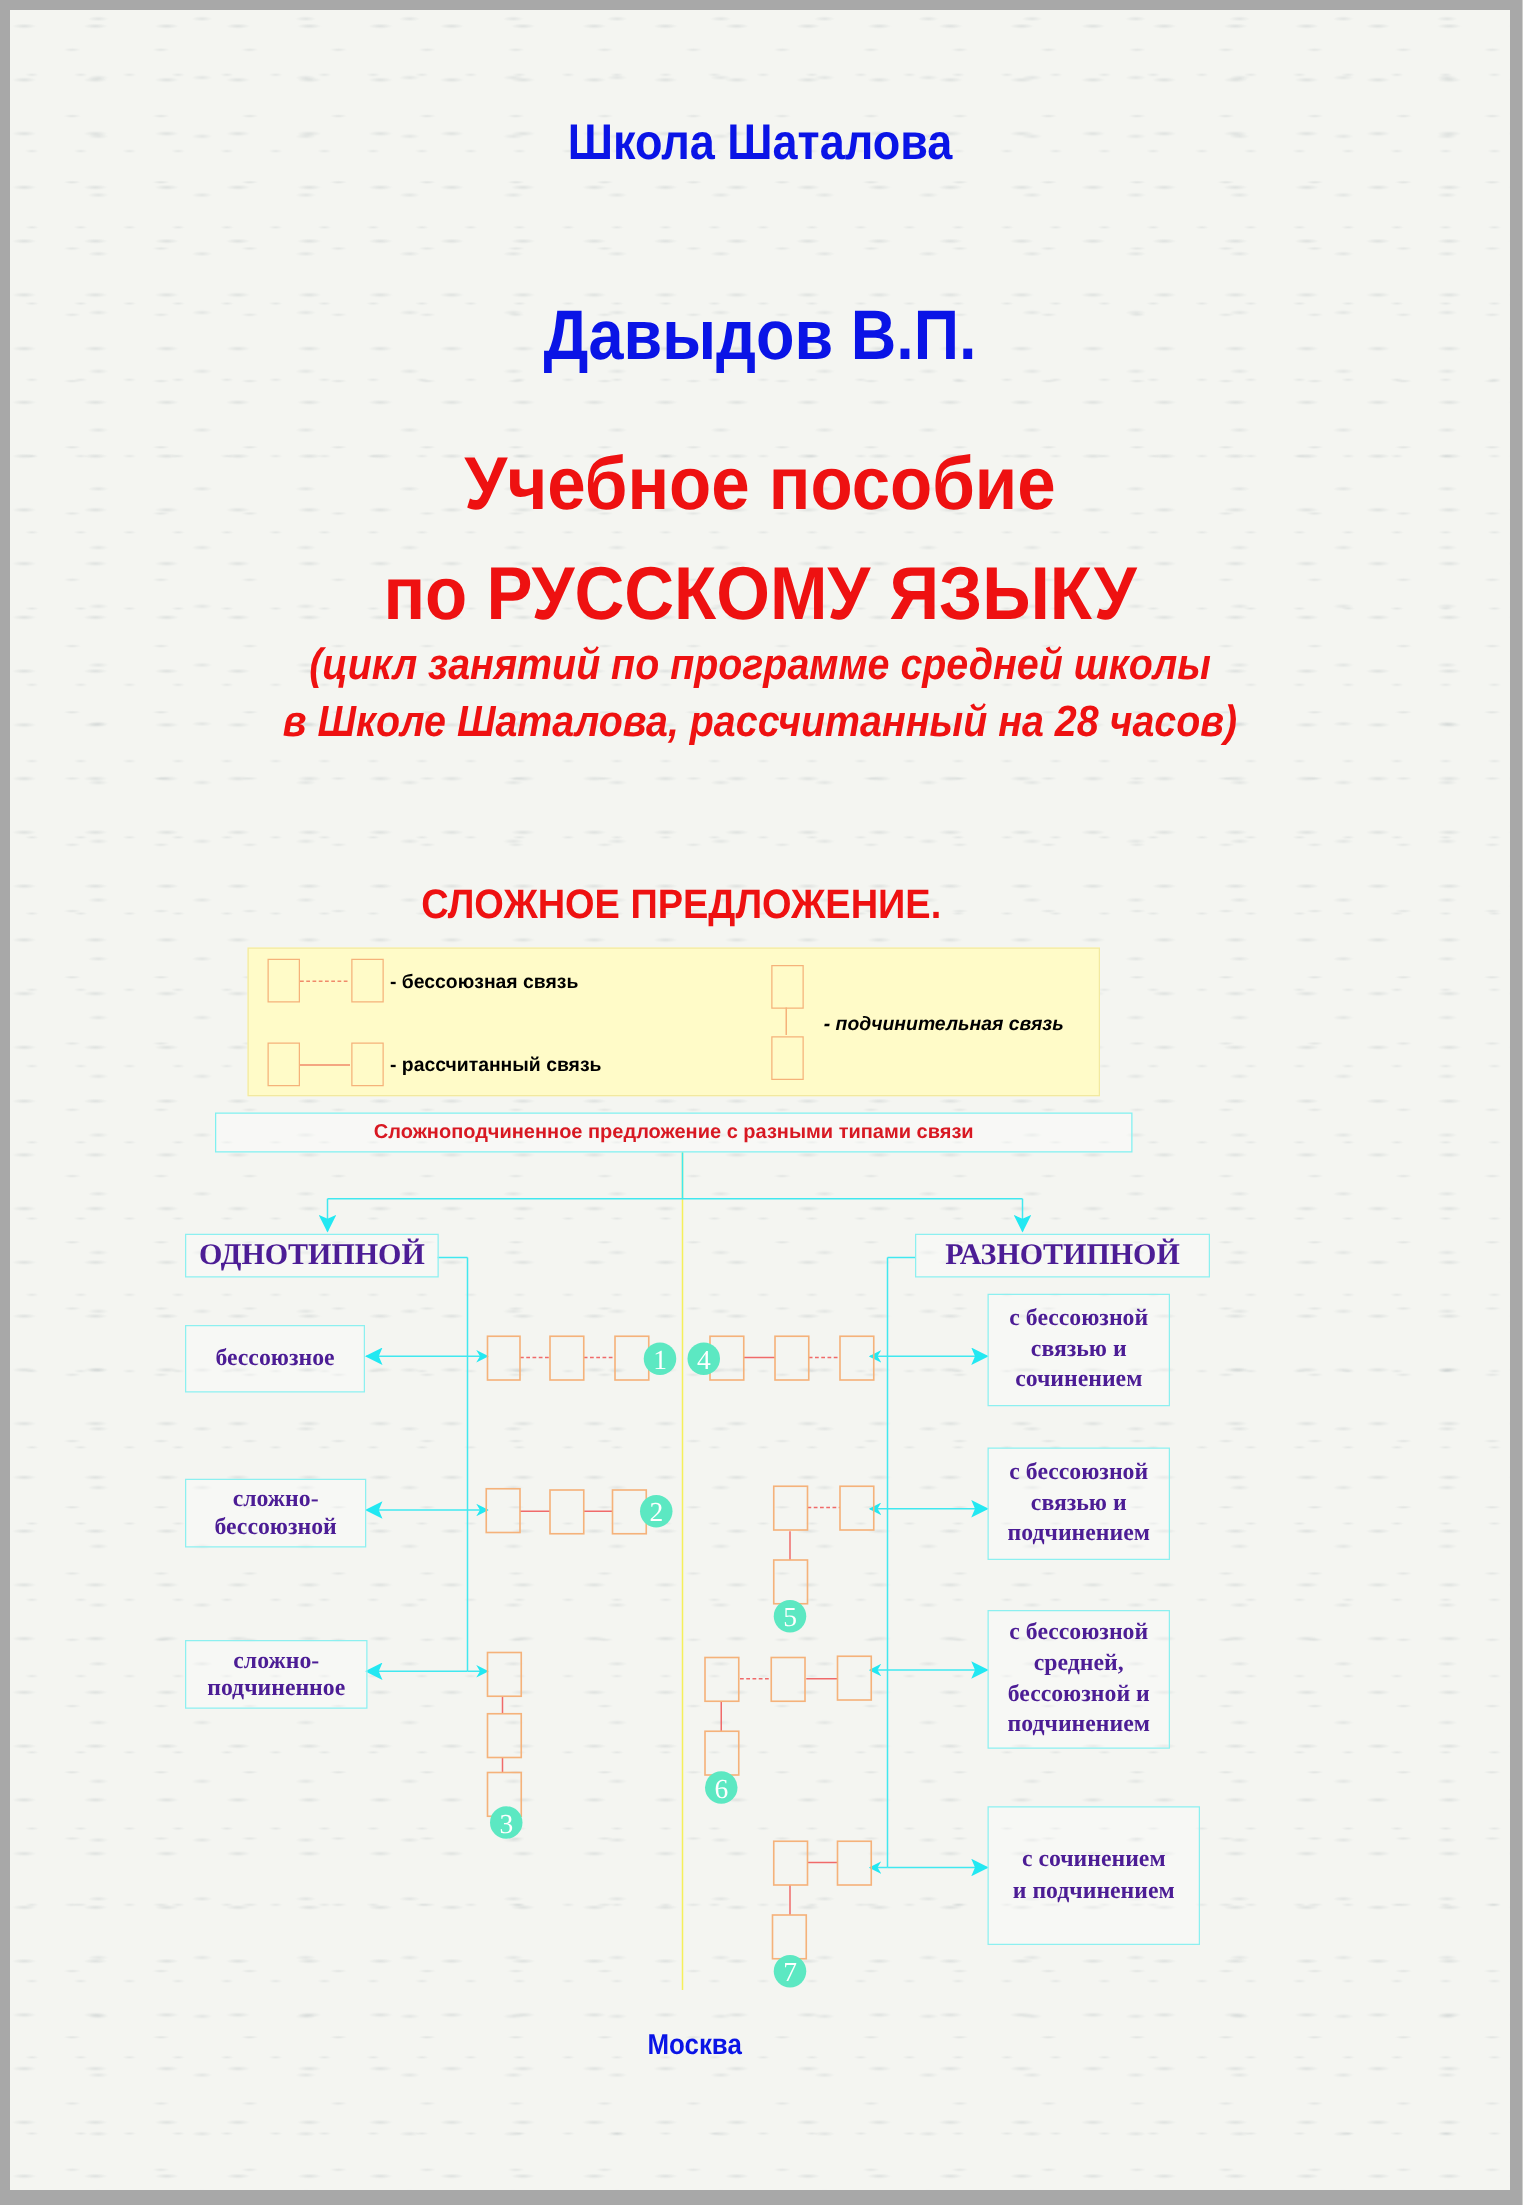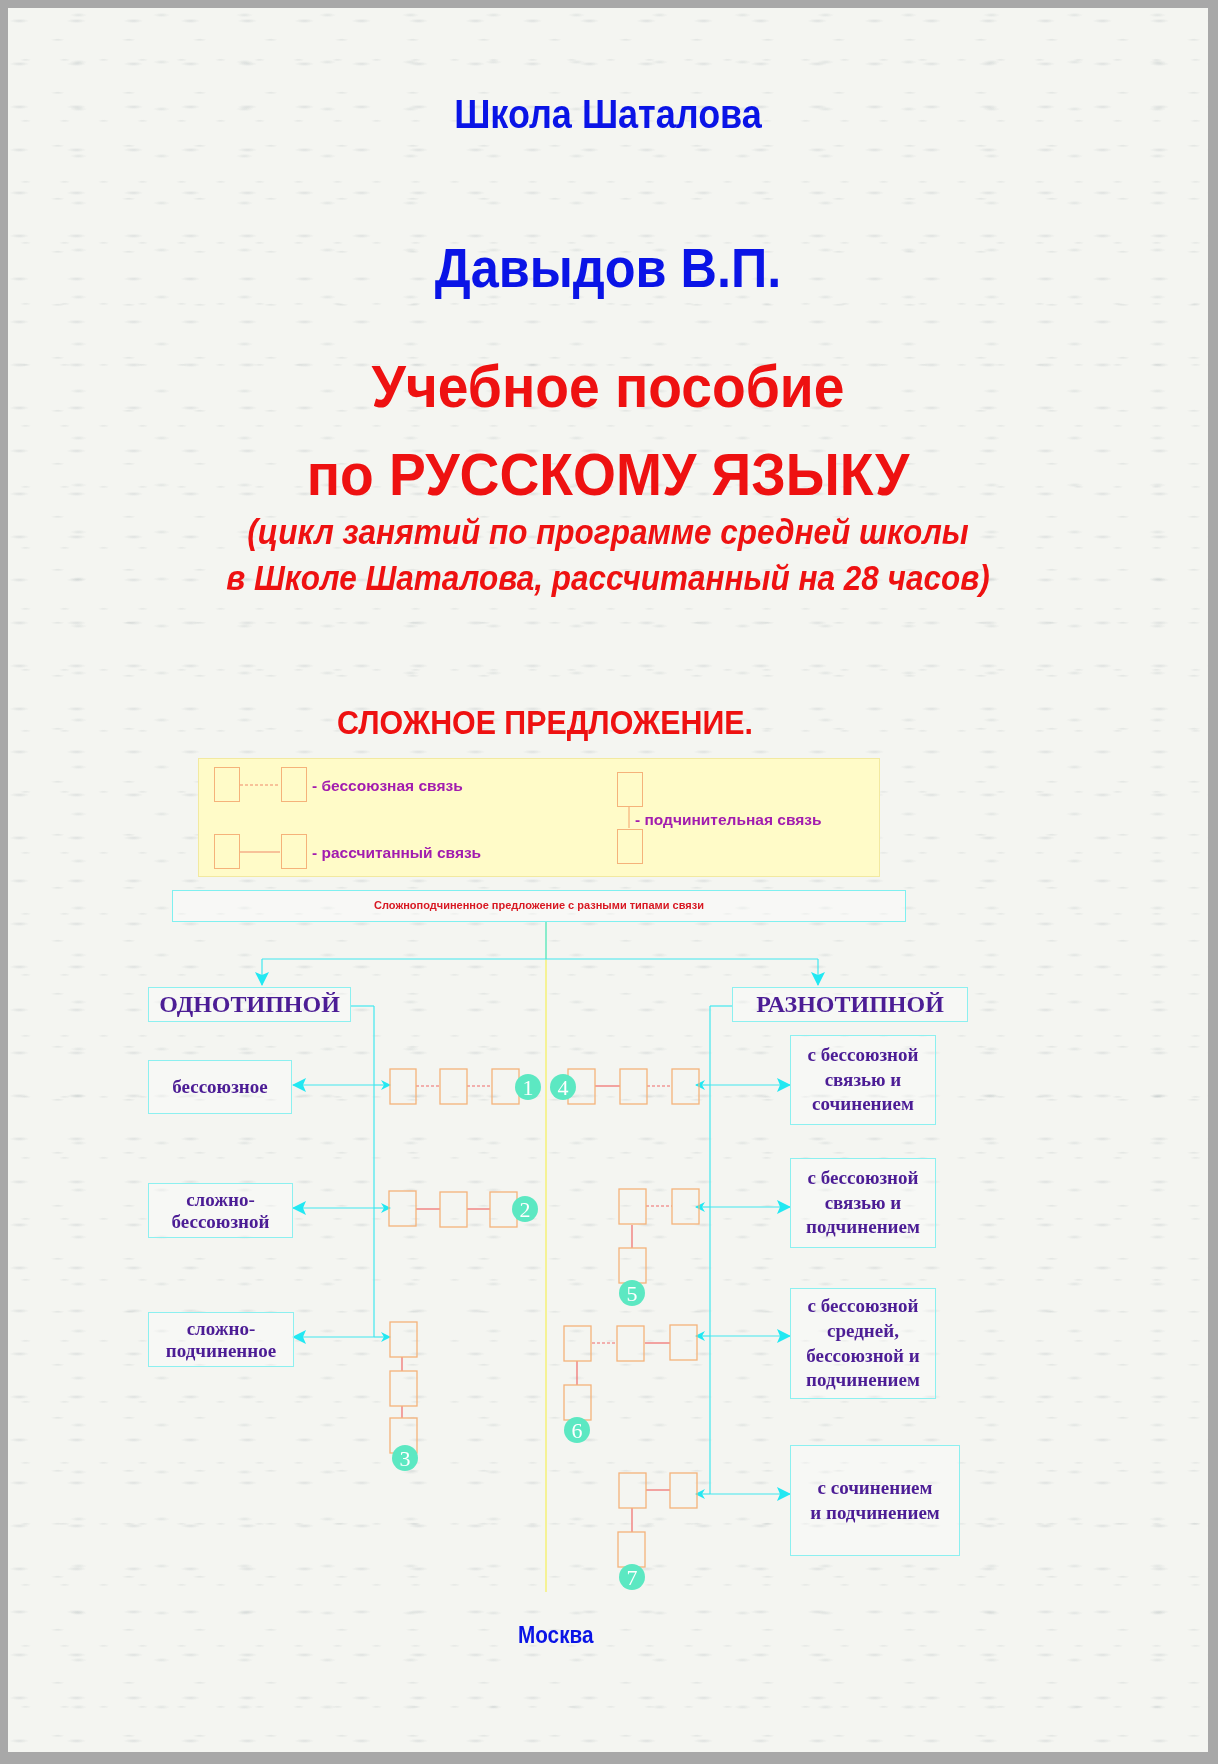--- a/index.html
+++ b/index.html
@@ -19,23 +19,23 @@
   .red-h { color:#ee1111; font-weight:bold; }
   .t-school { top:92px; font-size:40px; }
   .t-author { top:235px; font-size:56px; }
   .t-title1 { top:352px; font-size:60px; }
   .t-title2 { top:440px; font-size:60px; }
   .t-sub1 { top:512px; font-size:35px; font-style:italic; }
   .t-sub2 { top:558px; font-size:35px; font-style:italic; }
   .t-section { left:300px; top:704px; width:490px; text-align:center; font-size:33px; color:#ee1111; font-weight:bold; transform:scaleX(0.92); }
   .legend { left:198px; top:758px; width:680px; height:117px; background:#fffbc8; border:1px solid #f2e9a0; }
   .obox { position:absolute; border:1.5px solid #f5b27a; box-sizing:border-box; width:26px; height:35px; }
-  .lg-text { position:absolute; color:#a21caf; font-weight:bold; font-size:15.5px; white-space:nowrap; }
+  .lg-text { position:absolute; color:#000000; font-weight:bold; font-size:15.5px; white-space:nowrap; }
   .hdr { left:172px; top:890px; width:734px; height:32px; border:1.5px solid #7ff0f0; box-sizing:border-box;
-         background:rgba(255,255,255,0.35); color:#d81822; font-weight:bold; font-size:11px; text-align:center; line-height:29px; }
+         background:rgba(255,255,255,0.35); color:#d81822; font-weight:bold; font-size:16px; text-align:center; line-height:29px; }
   .cbox { position:absolute; border:1.5px solid #8cf0f0; box-sizing:border-box; color:#4c1d95; font-weight:bold;
           font-family:"Liberation Serif", serif; text-align:center; display:flex; align-items:center; justify-content:center;
           background:rgba(255,255,255,0.3); line-height:1.15; }
   .cbox span { display:block; }
   .big { font-size:24px; }
   .med { font-size:19px; }
   .num { position:absolute; width:26px; height:26px; border-radius:50%; background:#5ce8c2; color:#fff;
          font-family:"Liberation Serif", serif; font-size:22px; text-align:center; line-height:27px; }
   .moscow { left:518px; top:1622px; font-size:23px; color:#0a14e6; font-weight:bold; }
   svg.lines { position:absolute; left:0; top:0; width:1218px; height:1764px; pointer-events:none; }
@@ -56,21 +56,21 @@
 
 <div class="abs legend">
   <div class="obox" style="left:15px;top:8px;"></div>
   <div class="obox" style="left:82px;top:8px;"></div>
   <div class="lg-text" style="left:98px;top:18px;left:113px;">- бессоюзная связь</div>
   <div class="obox" style="left:15px;top:75px;"></div>
   <div class="obox" style="left:82px;top:75px;"></div>
   <div class="lg-text" style="left:113px;top:85px;">- рассчитанный связь</div>
   <div class="obox" style="left:418px;top:13px;"></div>
   <div class="obox" style="left:418px;top:70px;"></div>
-  <div class="lg-text" style="left:436px;top:52px;">- подчинительная связь</div>
+  <div class="lg-text" style="left:460px;top:52px;font-style:italic;">- подчинительная связь</div>
 </div>
 
 <div class="abs hdr">Сложноподчиненное предложение с разными типами связи</div>
 
 <svg class="lines" viewBox="0 0 1218 1764">
   <defs>
     <marker id="ar" markerWidth="10" markerHeight="10" refX="9" refY="5" orient="auto" markerUnits="userSpaceOnUse">
       <path d="M0,0 L10,5 L0,10 L3,5 Z" fill="#22e8f2"></path>
     </marker>
     <marker id="arBig" markerWidth="14" markerHeight="14" refX="13" refY="7" orient="auto" markerUnits="userSpaceOnUse">

